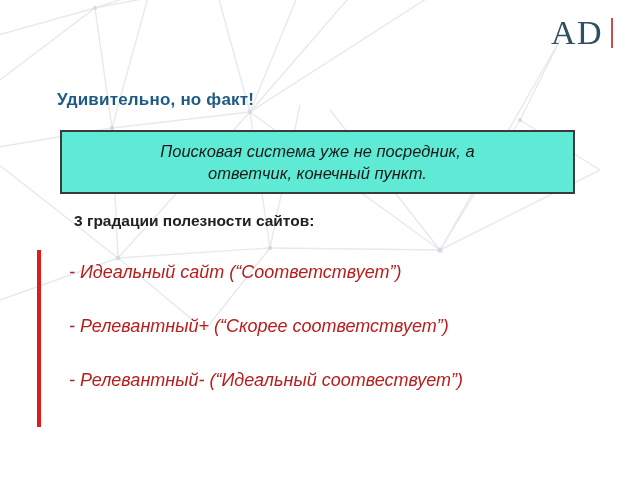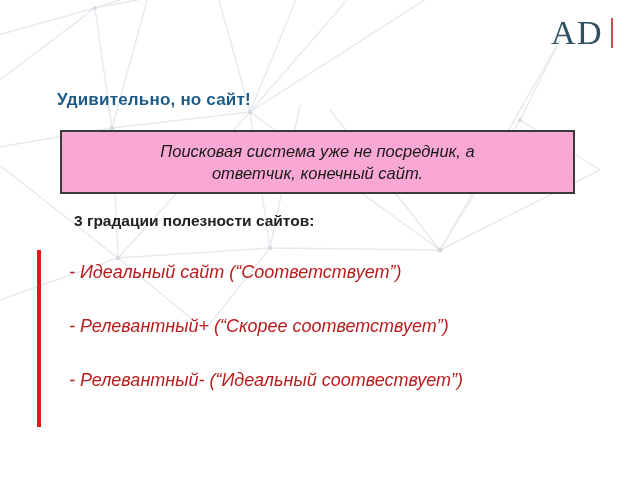--- a/index.html
+++ b/index.html
@@ -66,21 +66,21 @@
   }
 
   
   #quote-box {
     position: absolute;
     left: 60px;
     top: 130px;
     width: 515px;
     height: 64px;
     box-sizing: border-box;
-    background: #f9a8d4;
+    background: #5eead4;
     border: 2px solid #3a3a3a;
     display: flex;
     align-items: center;
     justify-content: center;
     text-align: center;
   }
   #quote-box .quote-text {
     font-style: italic;
     font-size: 16.5px;
     line-height: 1.35;
@@ -169,26 +169,26 @@
       <circle cx="95" cy="8" r="2"></circle>
       <circle cx="520" cy="120" r="2"></circle>
     </g>
   </svg>
 
   <div id="logo">
     <span class="word">AD</span>
     <span class="divider"></span>
   </div>
 
-  <div id="heading">Удивительно, но сайт!</div>
+  <div id="heading">Удивительно, но факт!</div>
 
   <div id="quote-box">
     <div class="quote-text">
       <span>Поисковая система уже не посредник, а</span><br>
-      <span>ответчик, конечный сайт.</span>
+      <span>ответчик, конечный пункт.</span>
     </div>
   </div>
 
   <div id="subheading">3 градации полезности сайтов:</div>
 
   <div id="accent-bar"></div>
 
   <div id="bullets">
     <div class="bullet">- Идеальный сайт (“Соответствует”)</div>
     <div class="bullet">- Релевантный+ (“Скорее соответствует”)</div>

